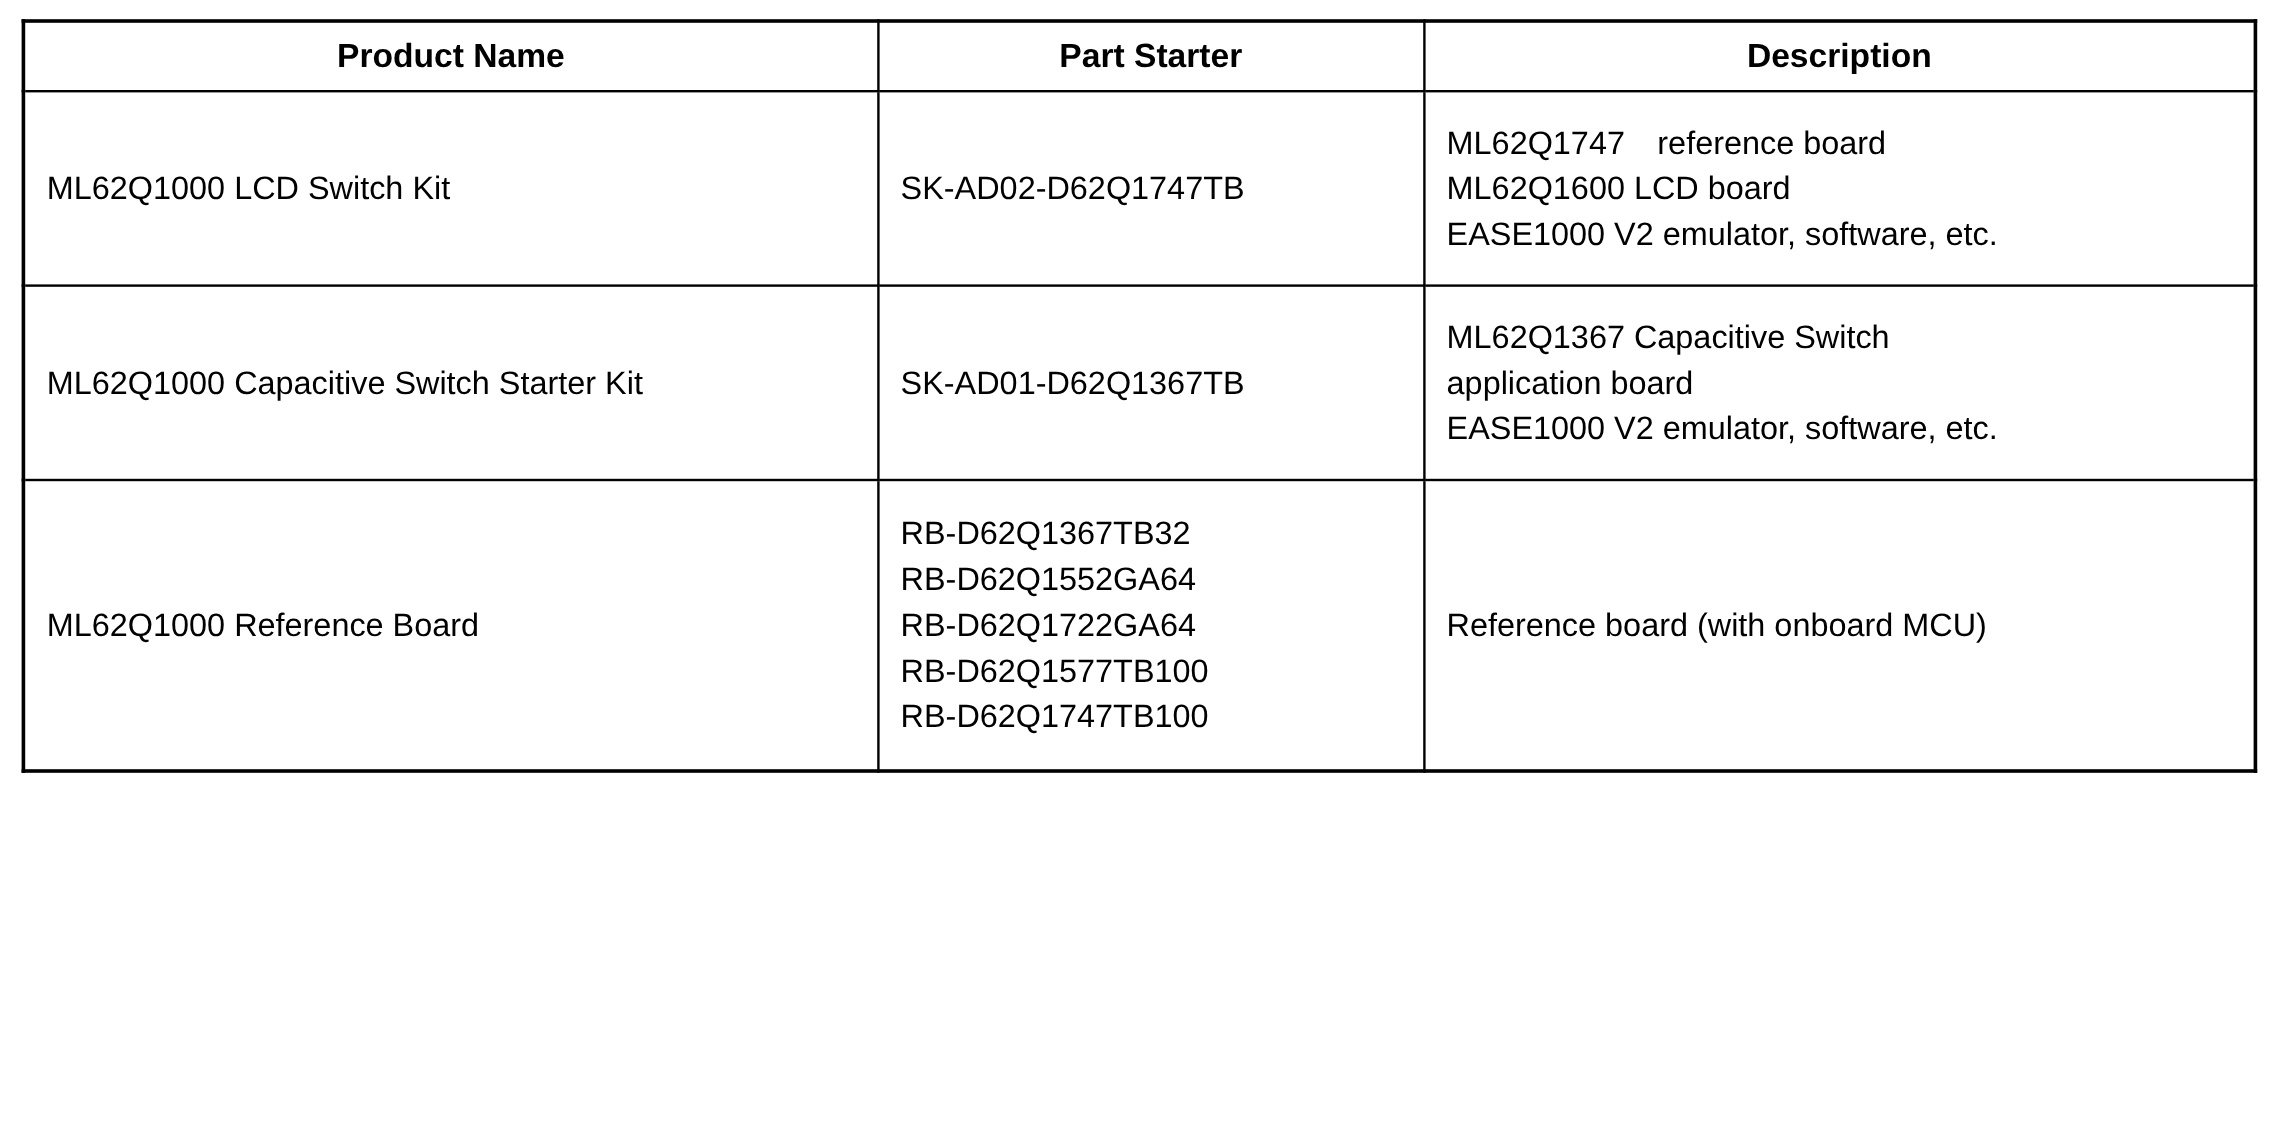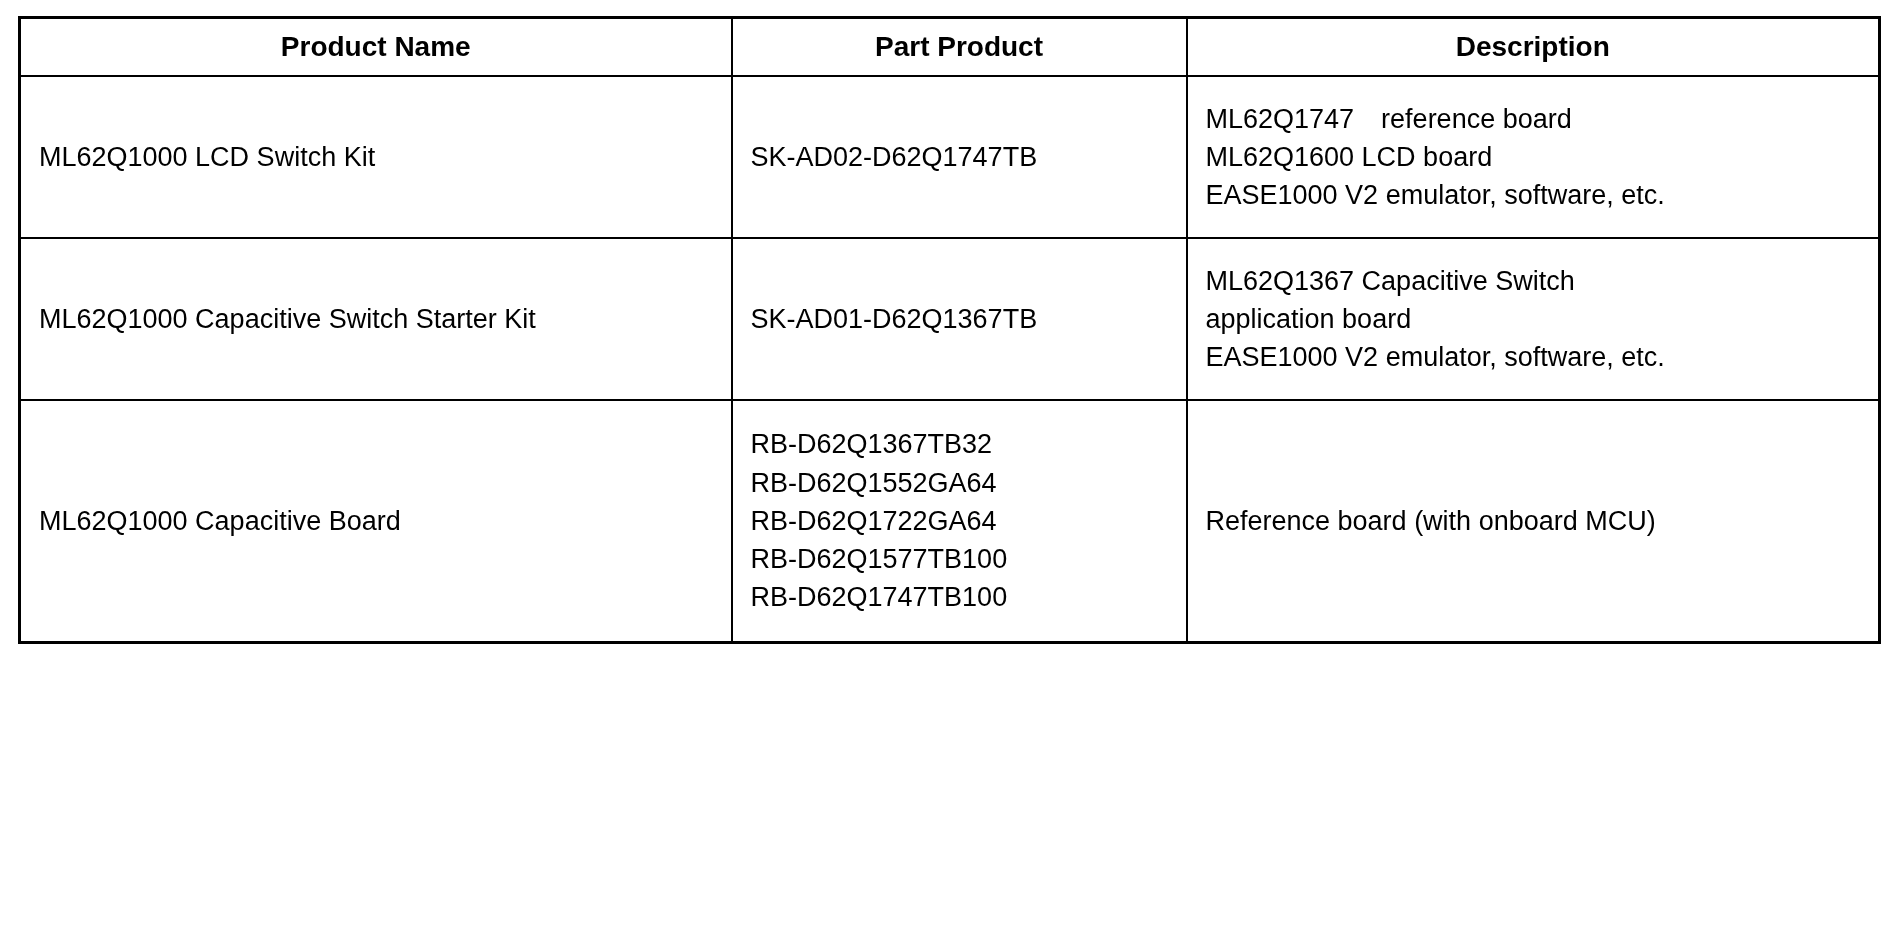--- a/index.html
+++ b/index.html
@@ -72,41 +72,41 @@
   <div class="table-wrap">
     <table class="spec">
       <colgroup>
         <col class="c1">
         <col class="c2">
         <col class="c3">
       </colgroup>
       <thead>
         <tr>
           <th>Product Name</th>
-          <th>Part Product</th>
+          <th>Part Starter</th>
           <th>Description</th>
         </tr>
       </thead>
       <tbody>
         <tr class="row-h2">
           <td class="cell-lines">ML62Q1000 LCD Switch Kit</td>
           <td class="cell-lines">SK-AD02-D62Q1747TB</td>
           <td class="cell-lines">ML62Q1747　reference board
 ML62Q1600 LCD board
 EASE1000 V2 emulator, software, etc.</td>
         </tr>
         <tr class="row-h3">
           <td class="cell-lines">ML62Q1000 Capacitive Switch Starter Kit</td>
           <td class="cell-lines">SK-AD01-D62Q1367TB</td>
           <td class="cell-lines">ML62Q1367 Capacitive Switch
 application board
 EASE1000 V2 emulator, software, etc.</td>
         </tr>
         <tr class="row-h4">
-          <td class="cell-lines">ML62Q1000 Capacitive Board</td>
+          <td class="cell-lines">ML62Q1000 Reference Board</td>
           <td class="cell-lines">RB-D62Q1367TB32
 RB-D62Q1552GA64
 RB-D62Q1722GA64
 RB-D62Q1577TB100
 RB-D62Q1747TB100</td>
           <td class="cell-lines">Reference board (with onboard MCU)</td>
         </tr>
       </tbody>
     </table>
   </div>

